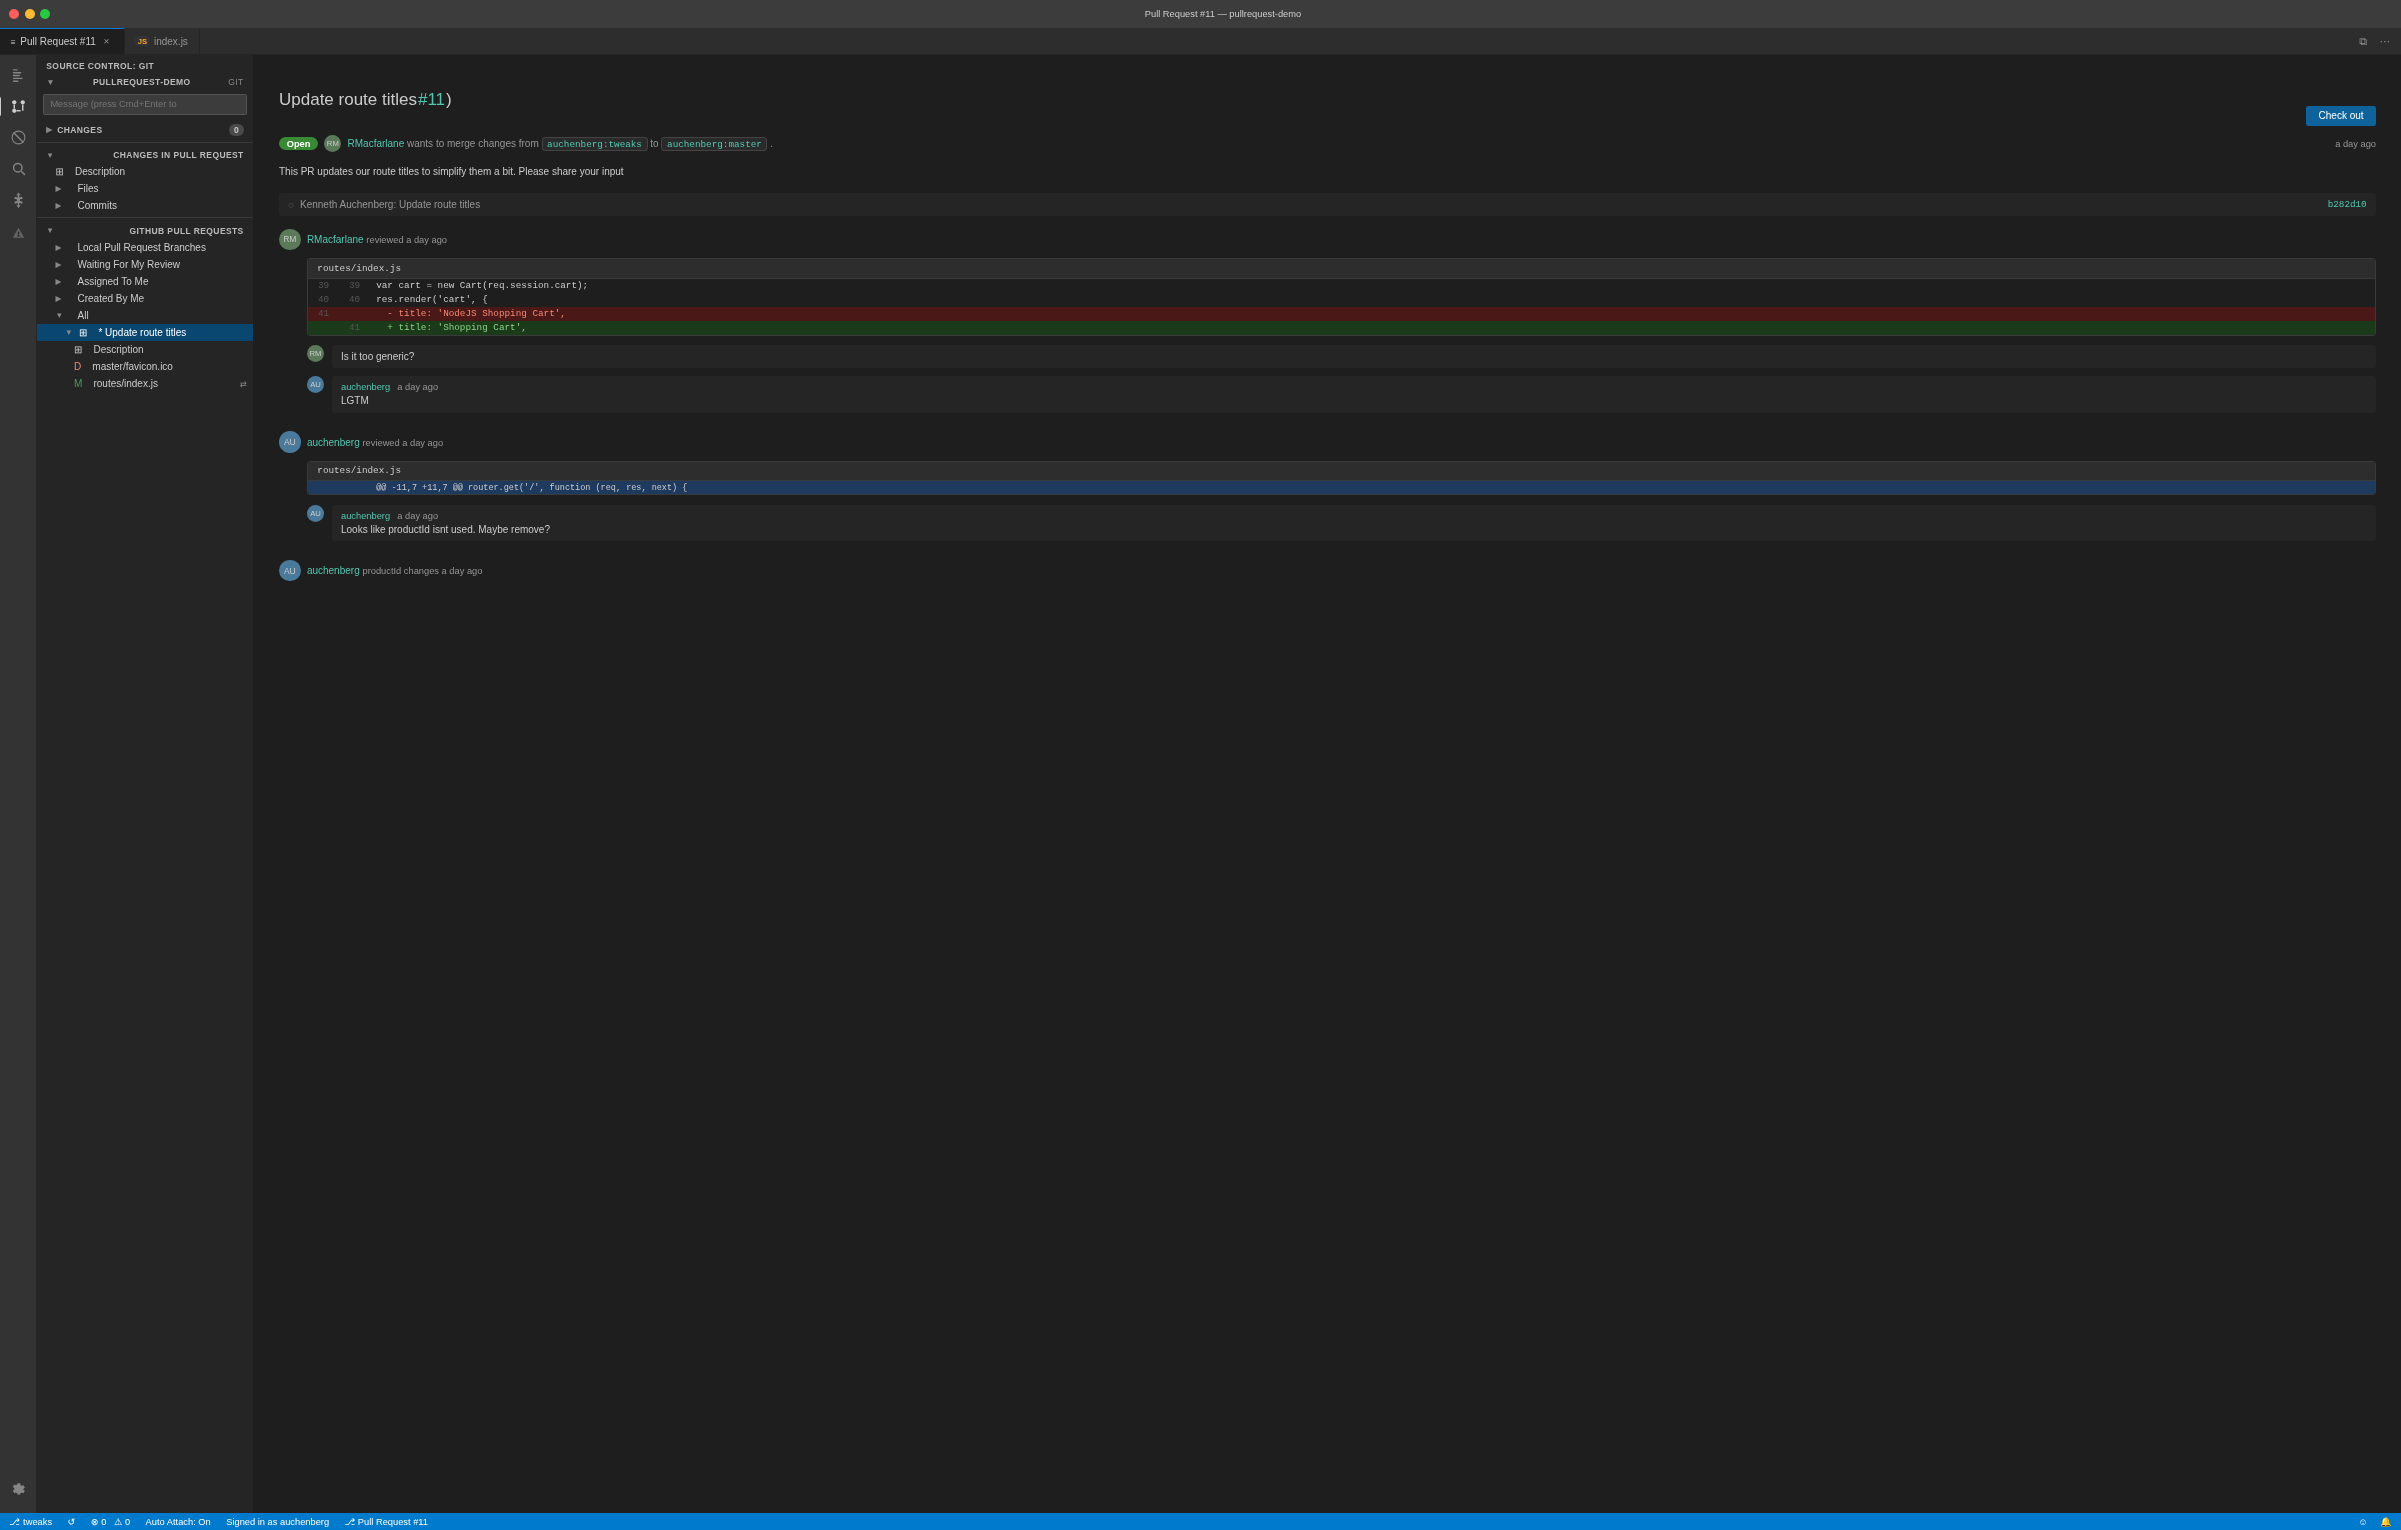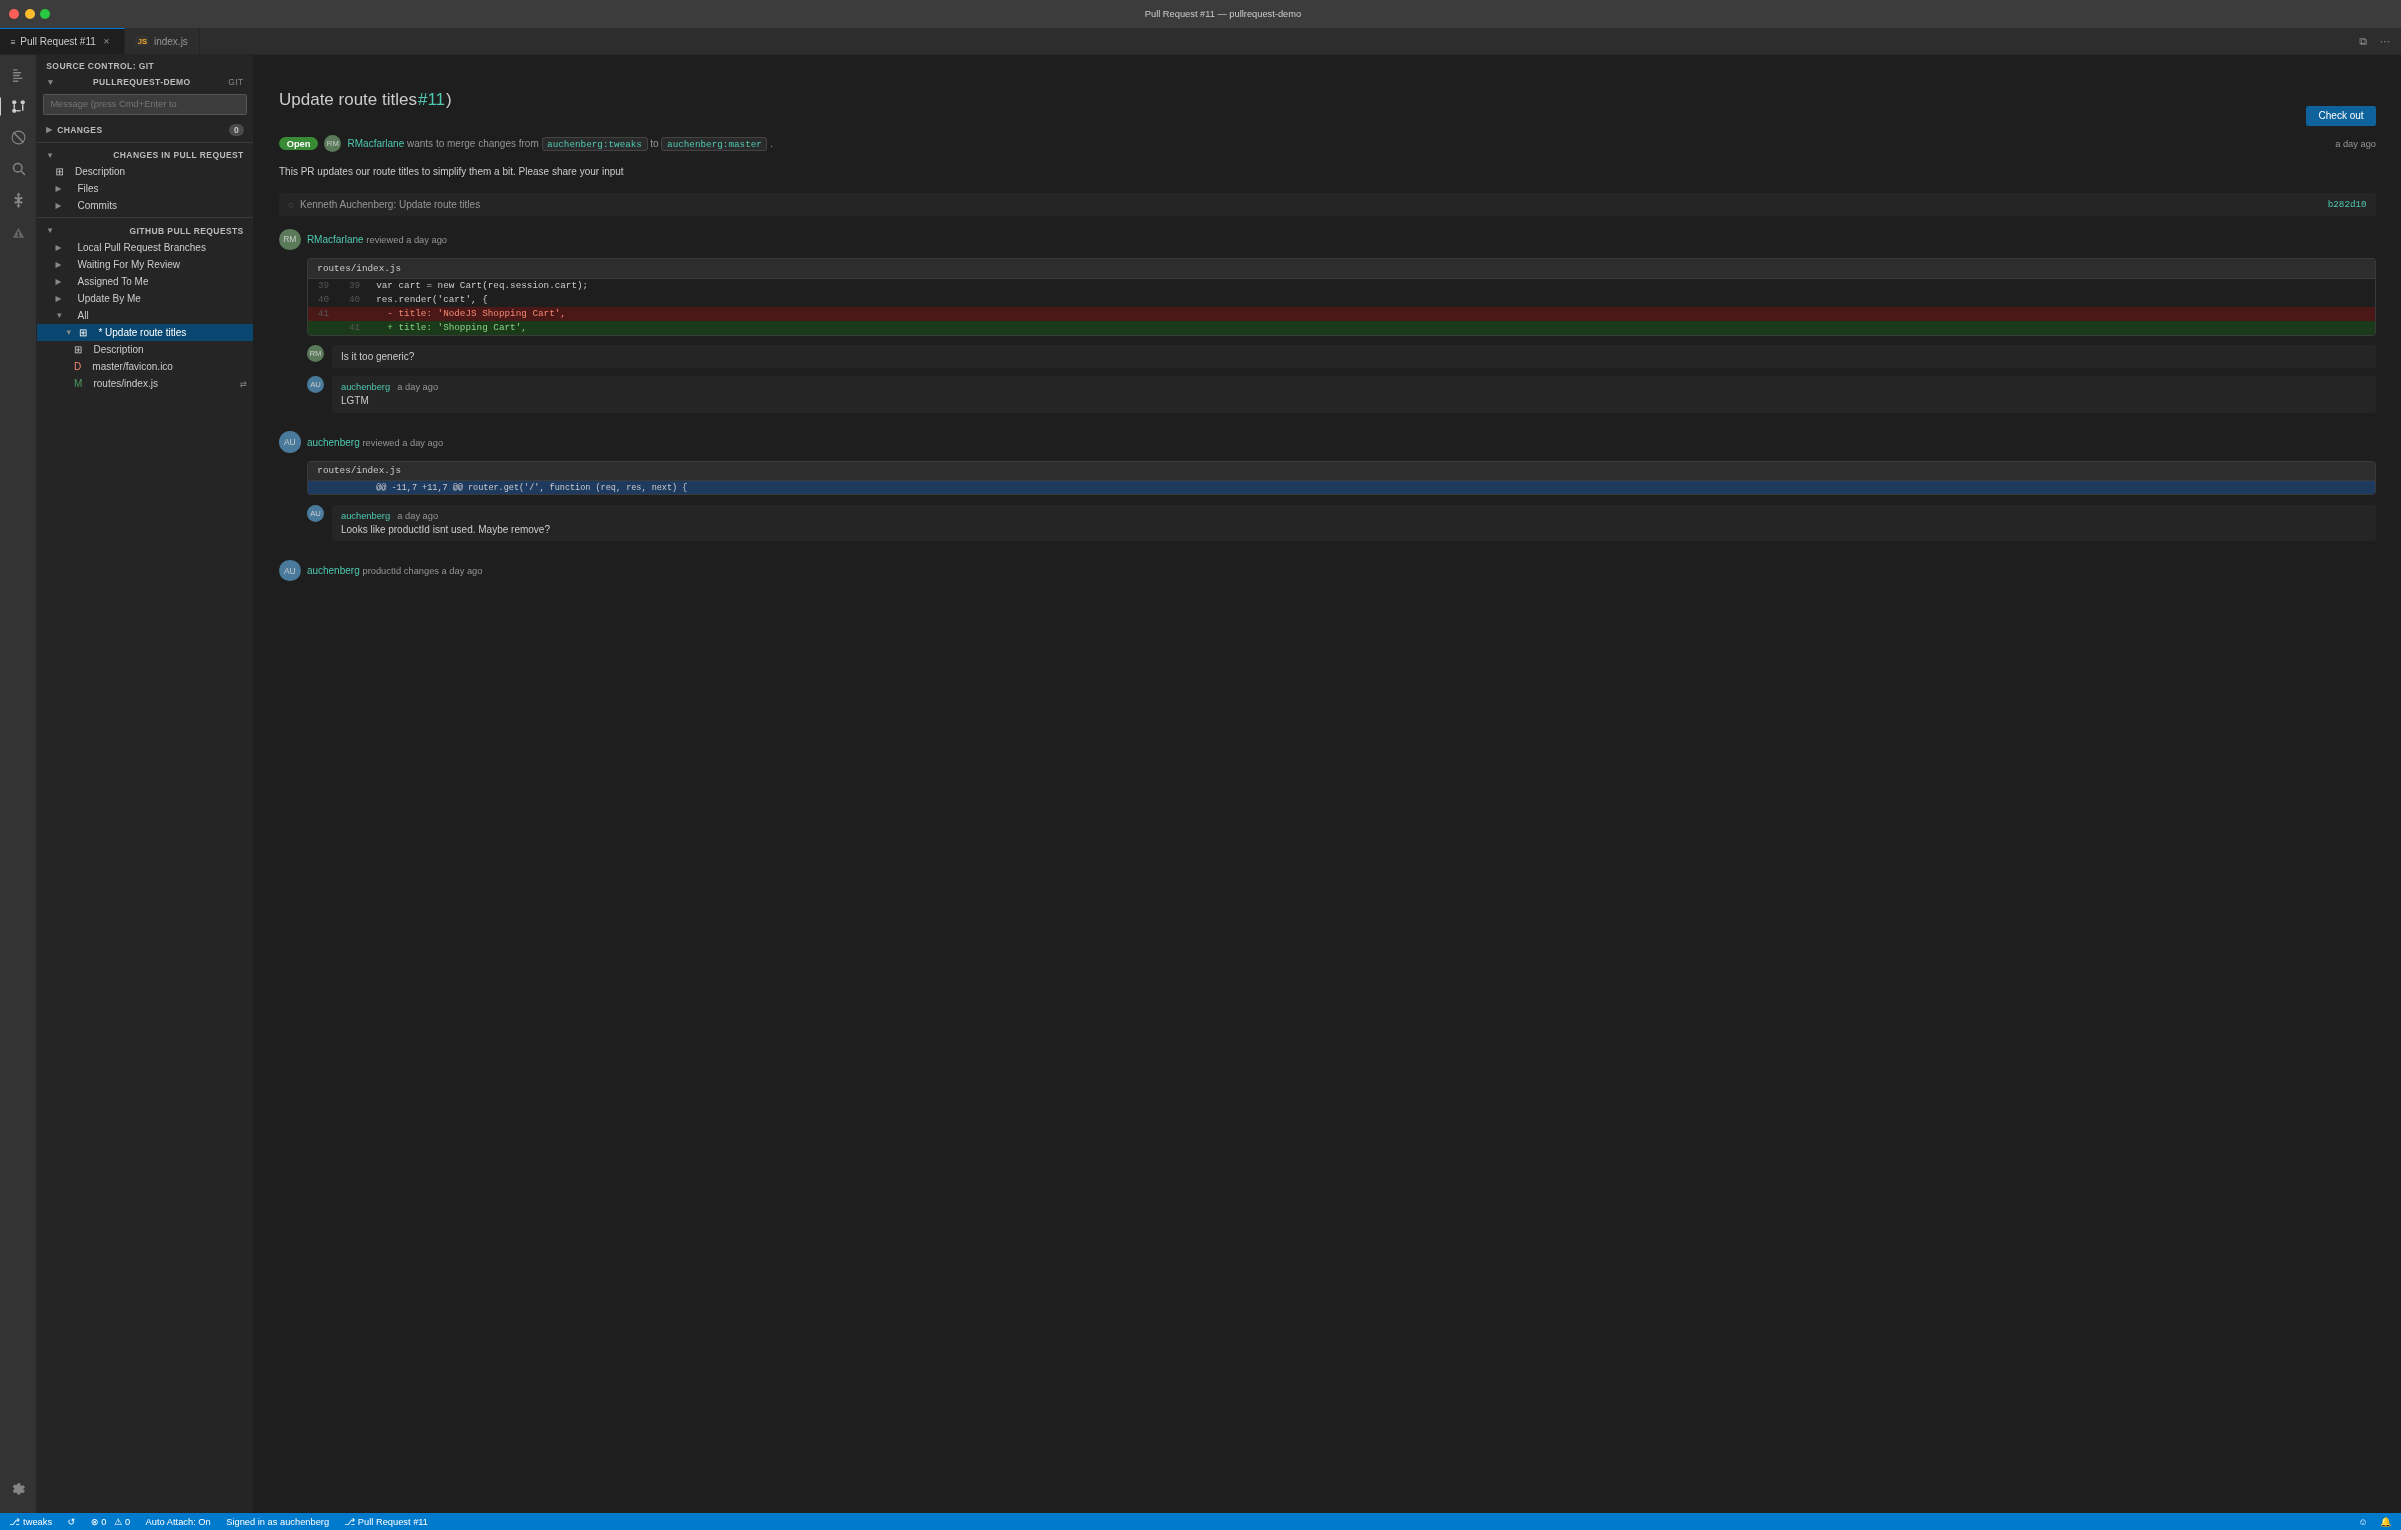--- a/index.html
+++ b/index.html
@@ -637,21 +637,21 @@
     <div class="tree-item tree-indent-1">
       <span class="arrow">▶</span>
       <span class="item-label">Waiting For My Review</span>
     </div>
     <div class="tree-item tree-indent-1">
       <span class="arrow">▶</span>
       <span class="item-label">Assigned To Me</span>
     </div>
     <div class="tree-item tree-indent-1">
       <span class="arrow">▶</span>
-      <span class="item-label">Update By Me</span>
+      <span class="item-label">Created By Me</span>
     </div>
     <div class="tree-item tree-indent-1">
       <span class="arrow">▼</span>
       <span class="item-label">All</span>
     </div>
 
     <div class="tree-item tree-indent-2 selected">
       <span class="arrow">▼</span>
       <span class="item-icon">⊞</span>
       <span class="item-label">* Update route titles</span>

